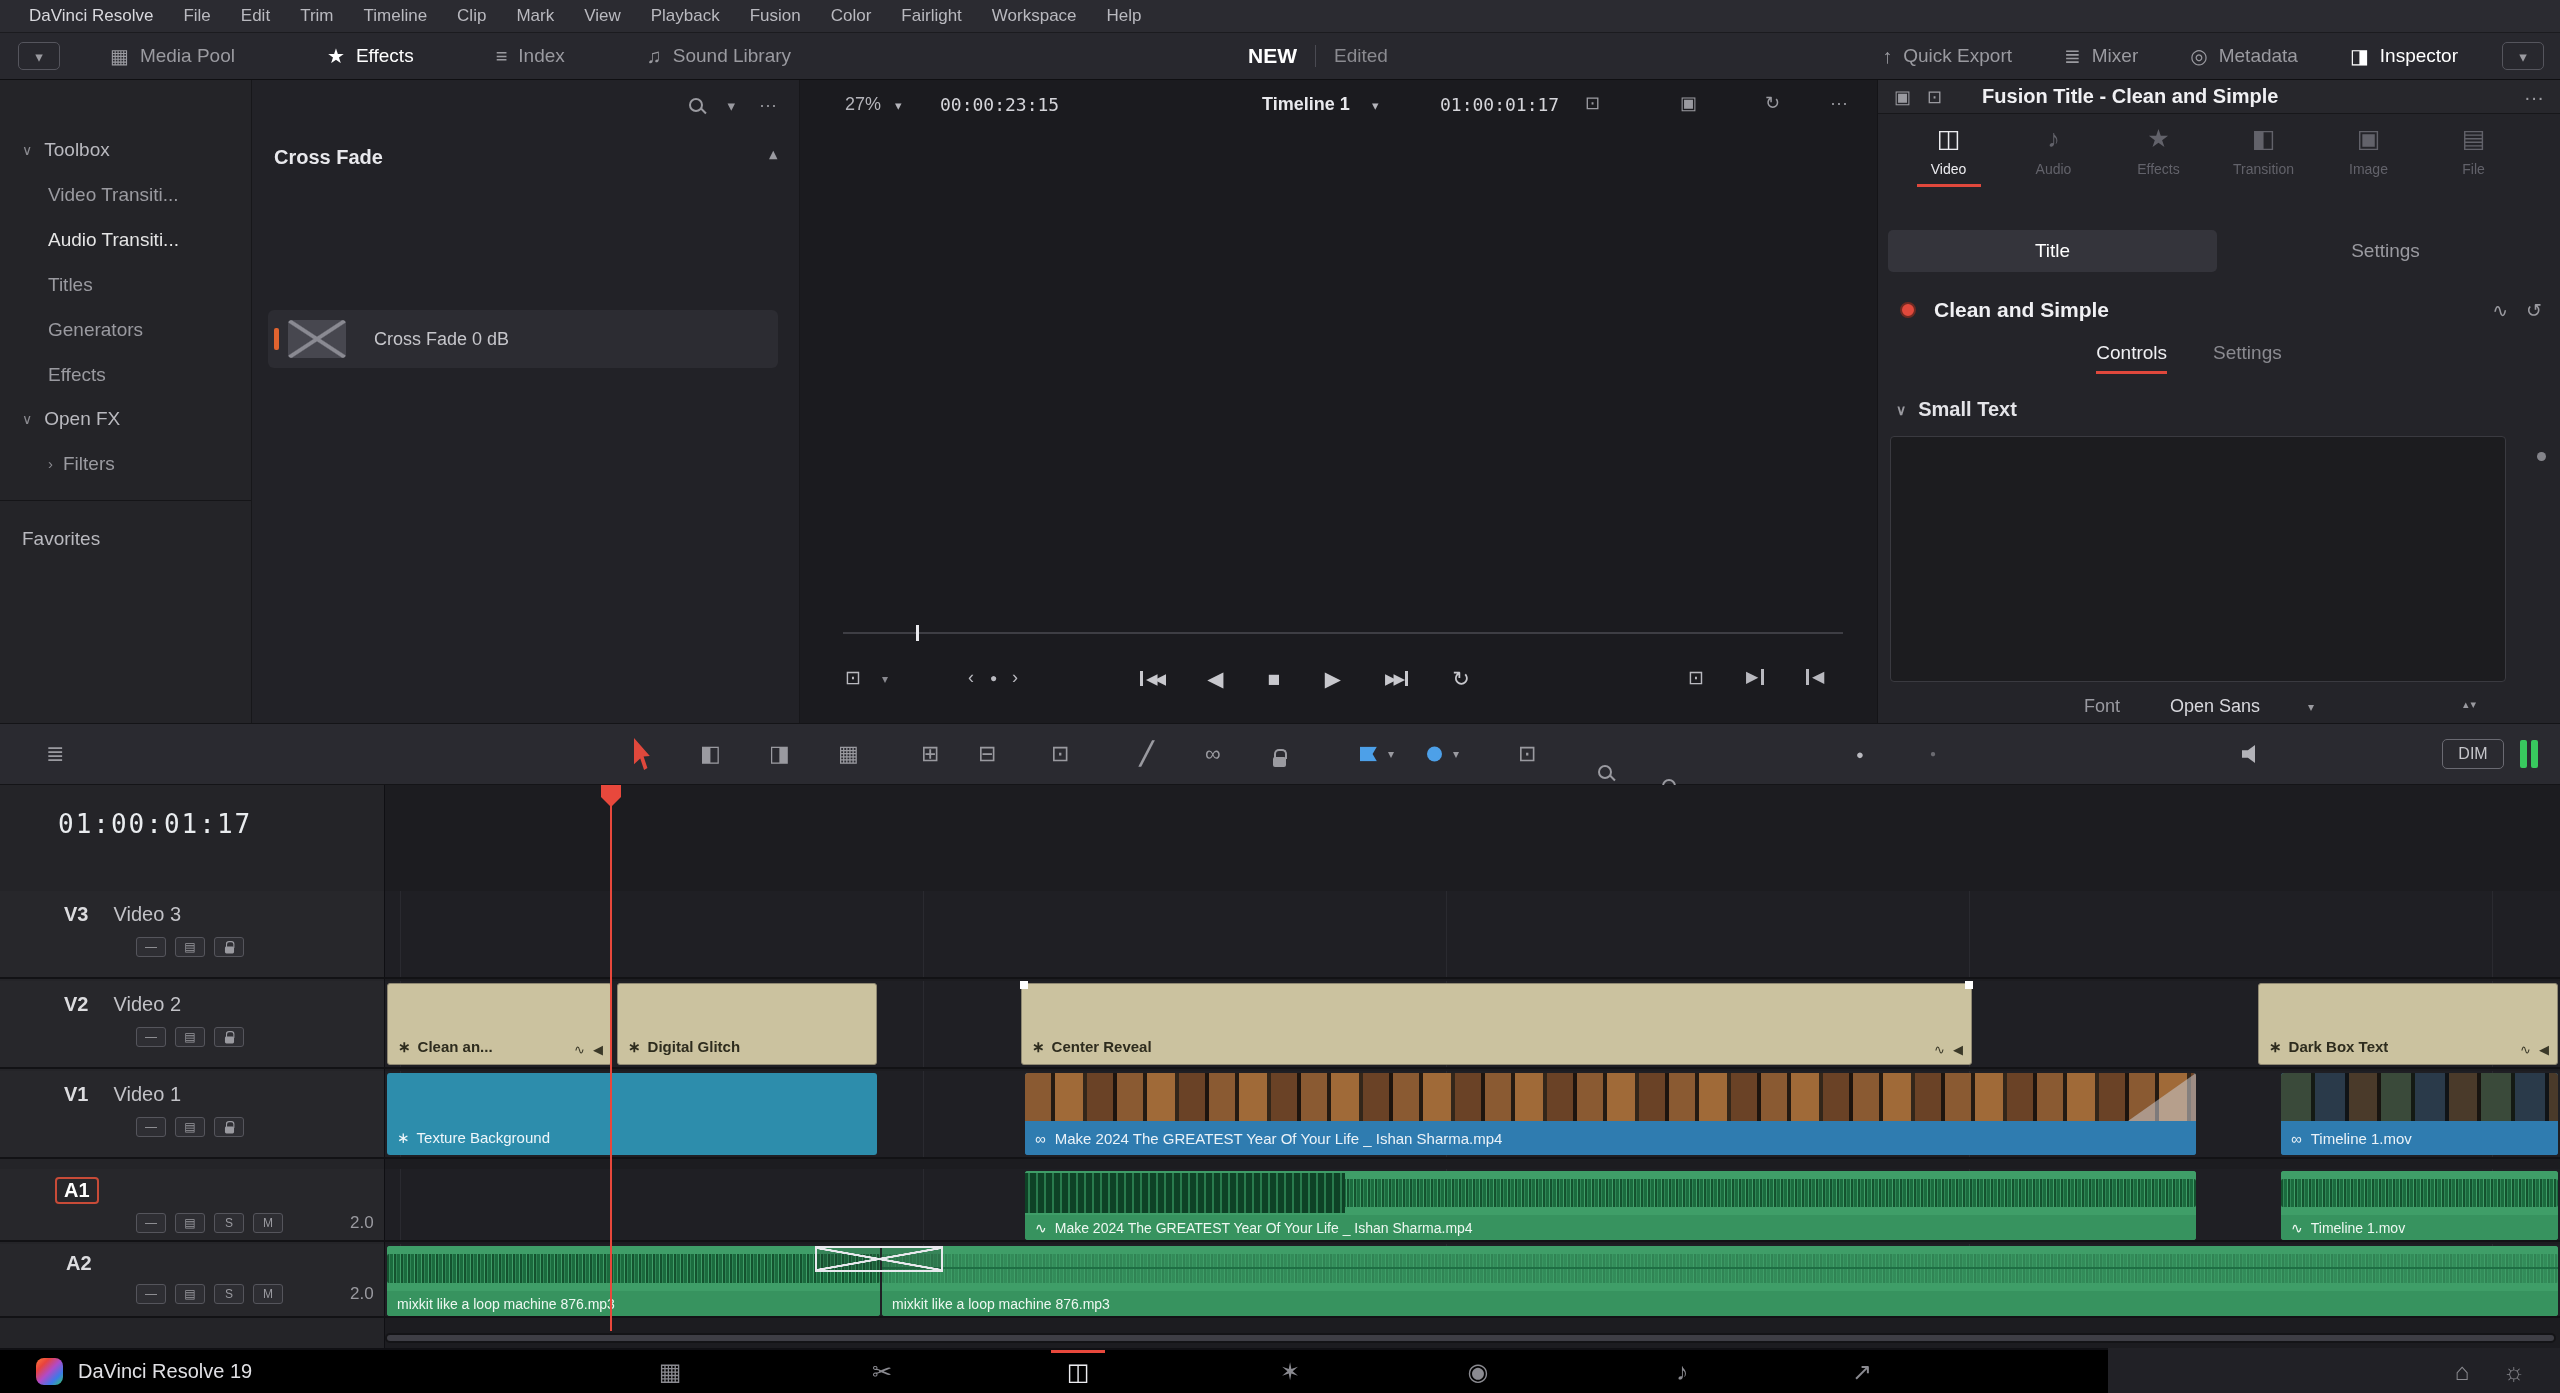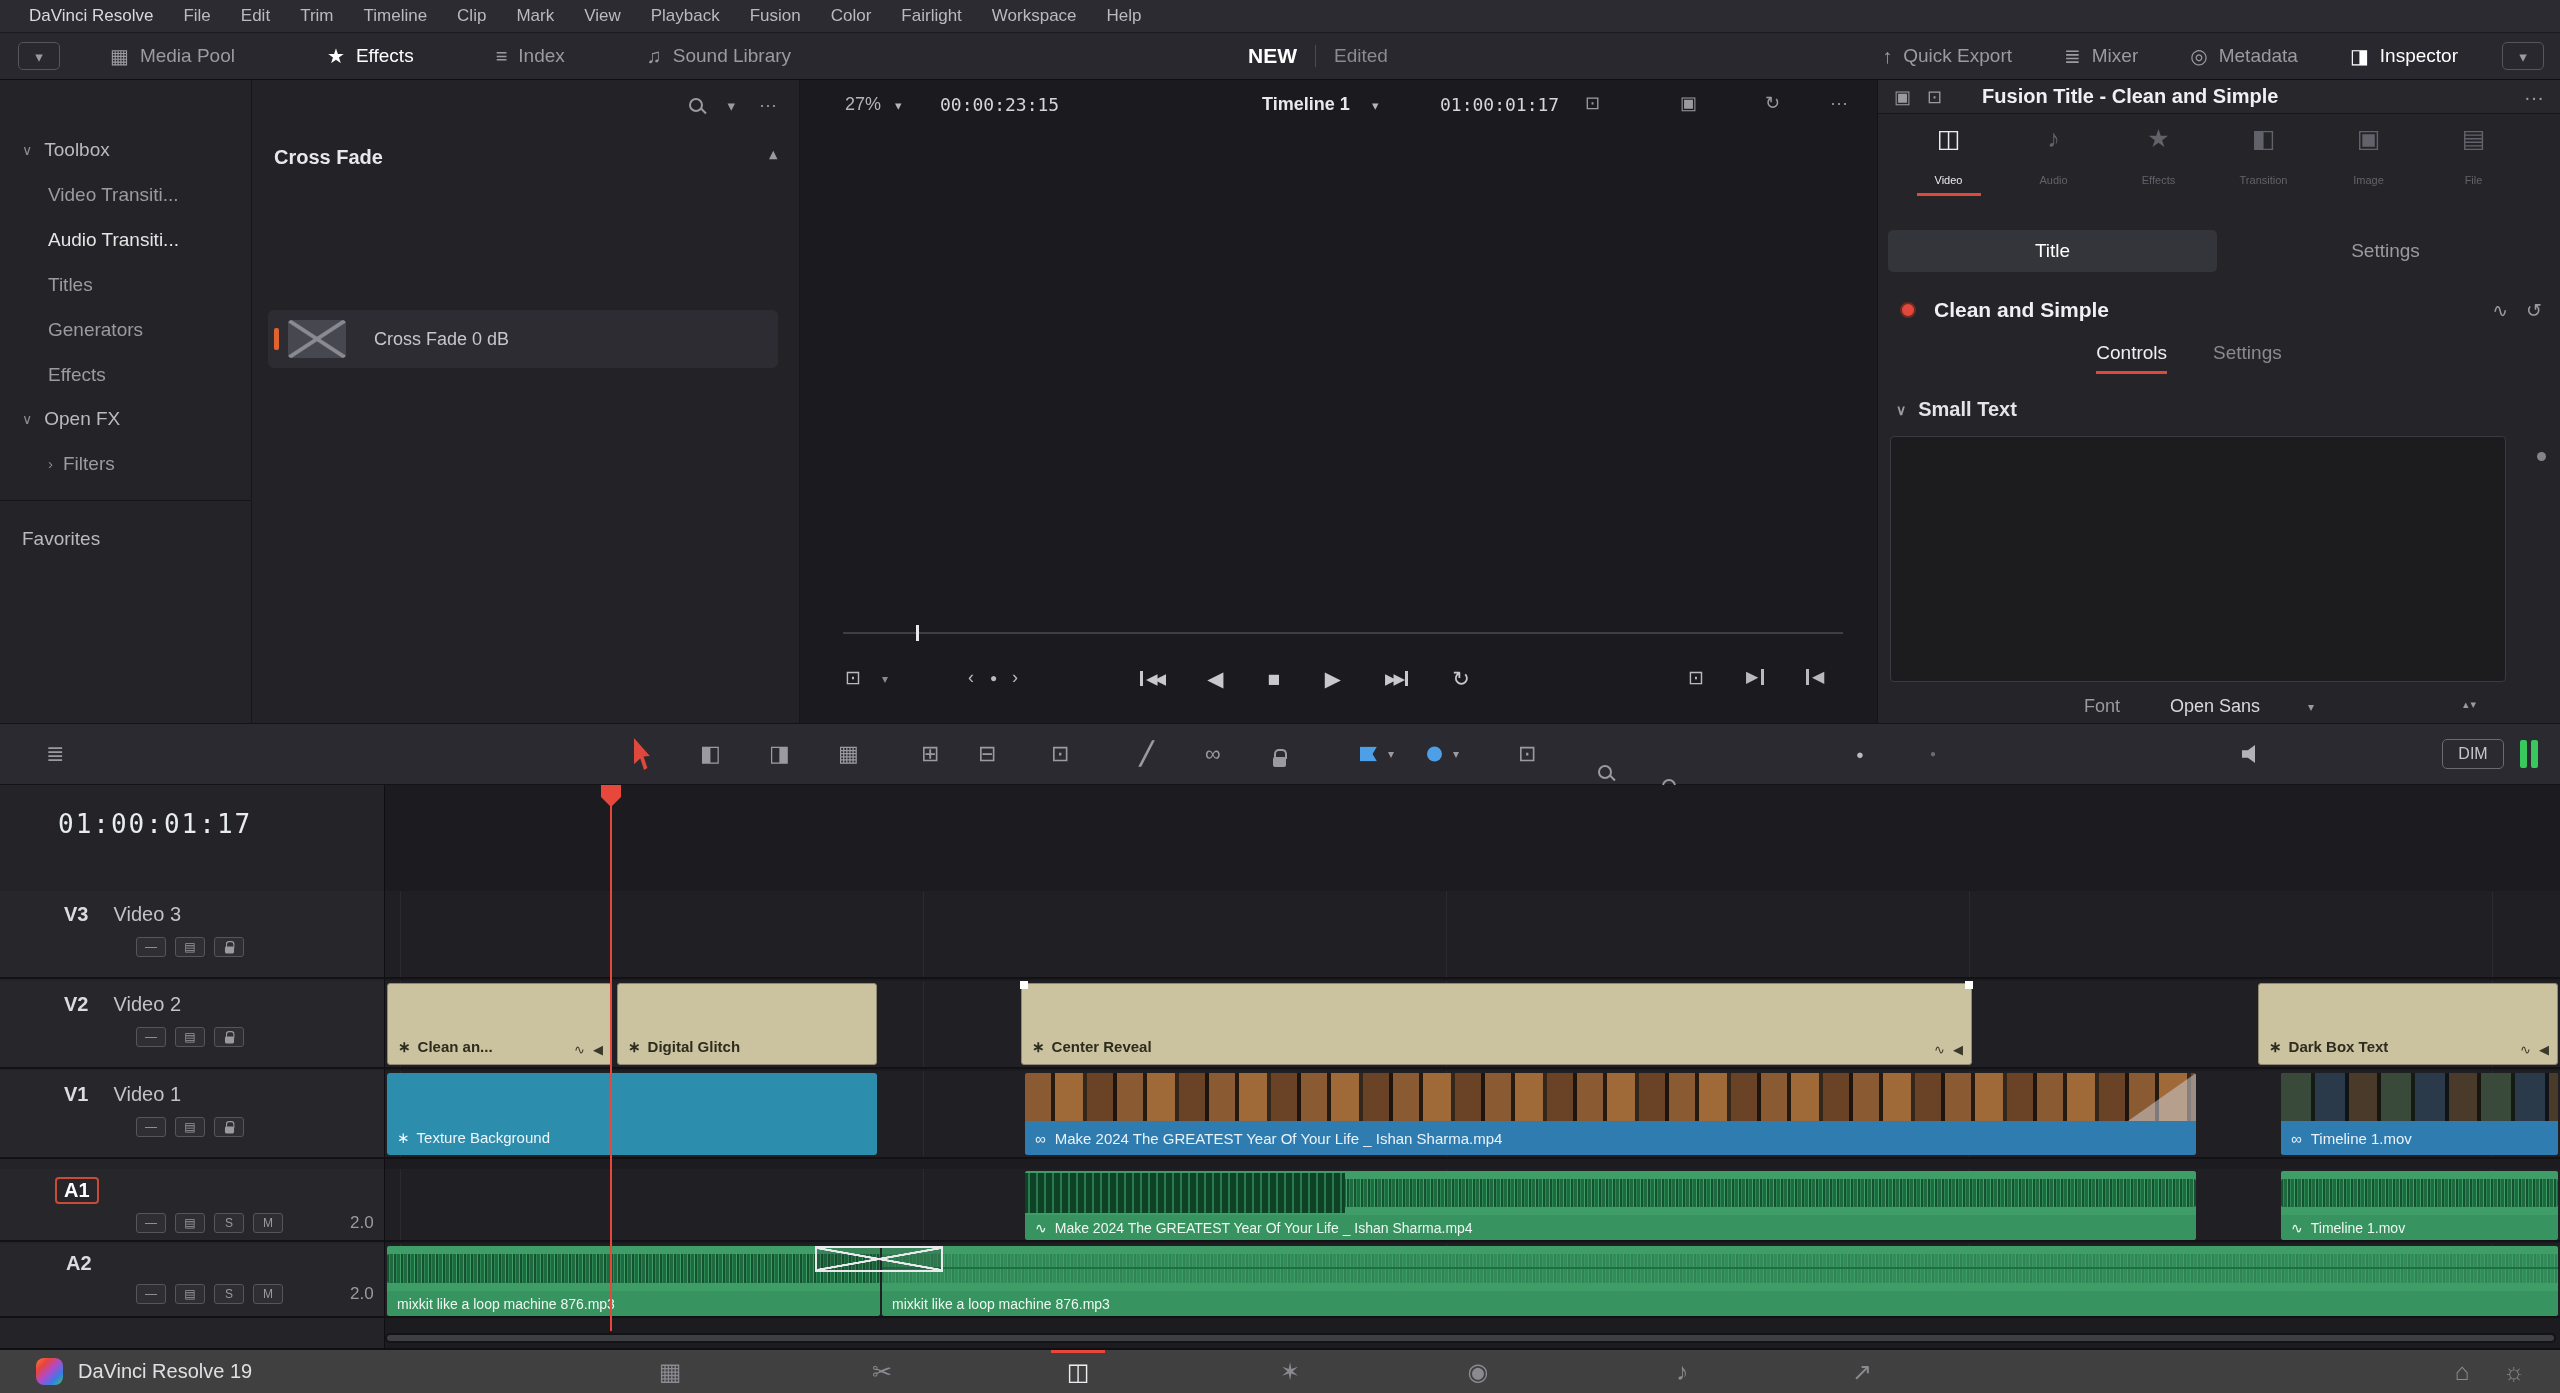--- a/index.html
+++ b/index.html
@@ -75,21 +75,21 @@
 
   
   #inspector{position:absolute;left:1878px;top:80px;width:682px;height:643px;background:#242429;overflow:hidden}
   .insp-head{height:34px;background:#27272c;border-bottom:1px solid #17171a;display:flex;align-items:center;
              padding:0 16px;gap:16px;color:#9a9aa0}
   .insp-title{font-weight:bold;color:#f0f0f3;font-size:20px;margin-left:24px}
   .insp-dots{margin-left:auto}
   .insp-tabs{position:absolute;left:18px;top:46px;display:flex}
   .insp-tab{width:105px;text-align:center;color:#62626a}
   .insp-tab .t-ico{font-size:25px}
-  .insp-tab .t-lbl{font-size:11px;margin-top:22px}
+  .insp-tab .t-lbl{font-size:14px;margin-top:9px}
   .insp-tab.active{color:#ececf0}
   .insp-tab.active .t-under{width:64px;height:3px;background:#e0483c;margin:7px auto 0}
   .mode-tabs{position:absolute;left:10px;right:10px;top:150px;height:42px;display:flex;gap:4px}
   .mode-tab{flex:1;display:flex;align-items:center;justify-content:center;font-size:19px;color:#9a9aa0;border-radius:5px}
   .mode-tab.active{background:#34343b;color:#fff}
   .clip-row{position:absolute;left:22px;right:18px;top:208px;height:44px;display:flex;align-items:center;gap:18px}
   .pwr-dot{width:16px;height:16px;border-radius:50%;background:#e0493c;border:2px solid #6e2a22}
   .clip-nm{font-weight:bold;font-size:21px;color:#f0f0f3}
   .clip-row .right-icos{margin-left:auto;display:flex;gap:18px;color:#9a9aa0;font-size:19px}
   .ctl-tabs{position:absolute;left:0;right:0;top:262px;display:flex;justify-content:center;gap:46px;transform:translateX(-30px)}
@@ -176,21 +176,21 @@
   .xfade{position:absolute;border:2px solid #e9e9ee;background-color:rgba(30,60,45,.25);z-index:6;
          background-image:linear-gradient(to bottom right,transparent 47%,#e9e9ee 48% 52%,transparent 53%),
                           linear-gradient(to top right,transparent 47%,#e9e9ee 48% 52%,transparent 53%)}
   .ph-line{position:absolute;left:610px;top:4px;width:2px;height:542px;background:#e8483c;z-index:40}
   .ph-cap{position:absolute;left:601px;top:0;width:20px;height:22px;background:#e8483c;z-index:41;
           clip-path:polygon(0 0,100% 0,100% 55%,50% 100%,0 55%)}
   .hscroll{position:absolute;left:385px;top:548px;width:2171px;height:10px;background:#141417;border-radius:5px}
   .hscroll .handle{position:absolute;left:2px;right:2px;top:2px;bottom:2px;background:#3e3e45;border-radius:4px}
 
   
-  #statusbar{position:absolute;left:0;top:1348px;width:2560px;height:45px;background:#404040;border-top:2px solid #101014}
+  #statusbar{position:absolute;left:0;top:1348px;width:2108px;height:45px;background:#000000;border-top:2px solid #101014}
   .dv-logo{position:absolute;left:36px;top:8px;width:27px;height:27px;border-radius:8px;
            background:linear-gradient(135deg,#ff7a3c,#e8433c 25%,#b04ac8 50%,#3c7ae8 75%,#35c862)}
   .sb-app{position:absolute;left:78px;top:0;height:100%;display:flex;align-items:center;font-size:20px;color:#e0e0e4}
   .pg{position:absolute;top:0;height:100%;width:70px;margin-left:-35px;display:flex;align-items:center;
       justify-content:center;font-size:24px;color:#8a8a90}
   .pg.active{color:#ececf0}
   .pg.active::before{content:"";position:absolute;top:0;left:8px;right:8px;height:3px;background:#e8483c}
 </style>
 </head>
 <body>

